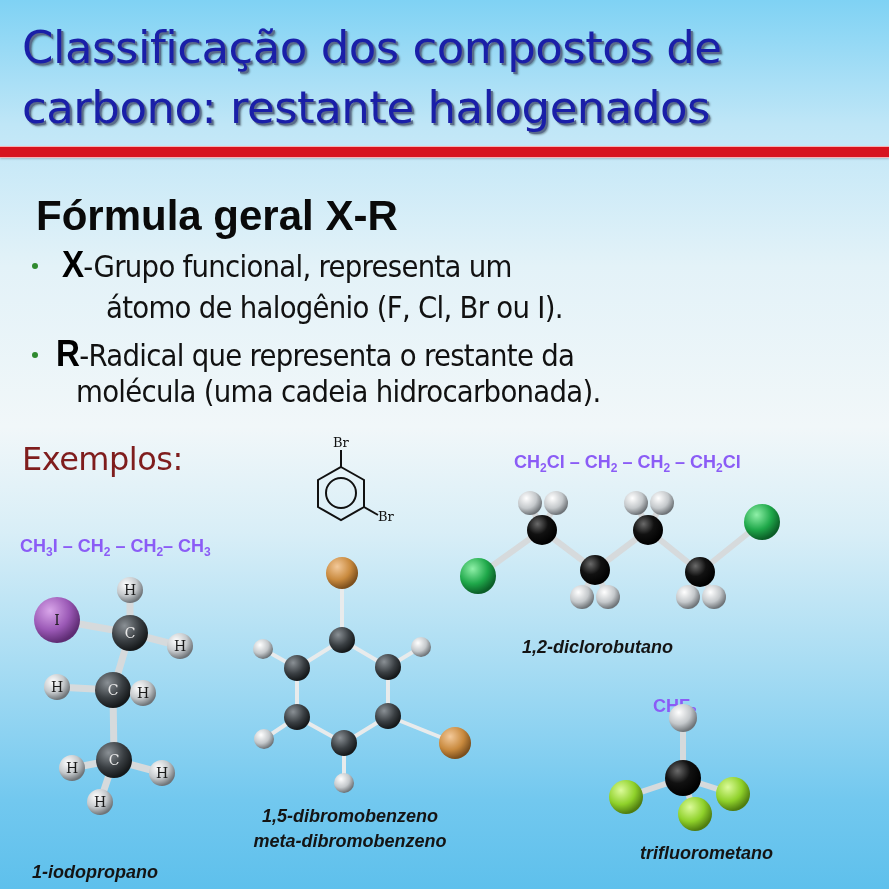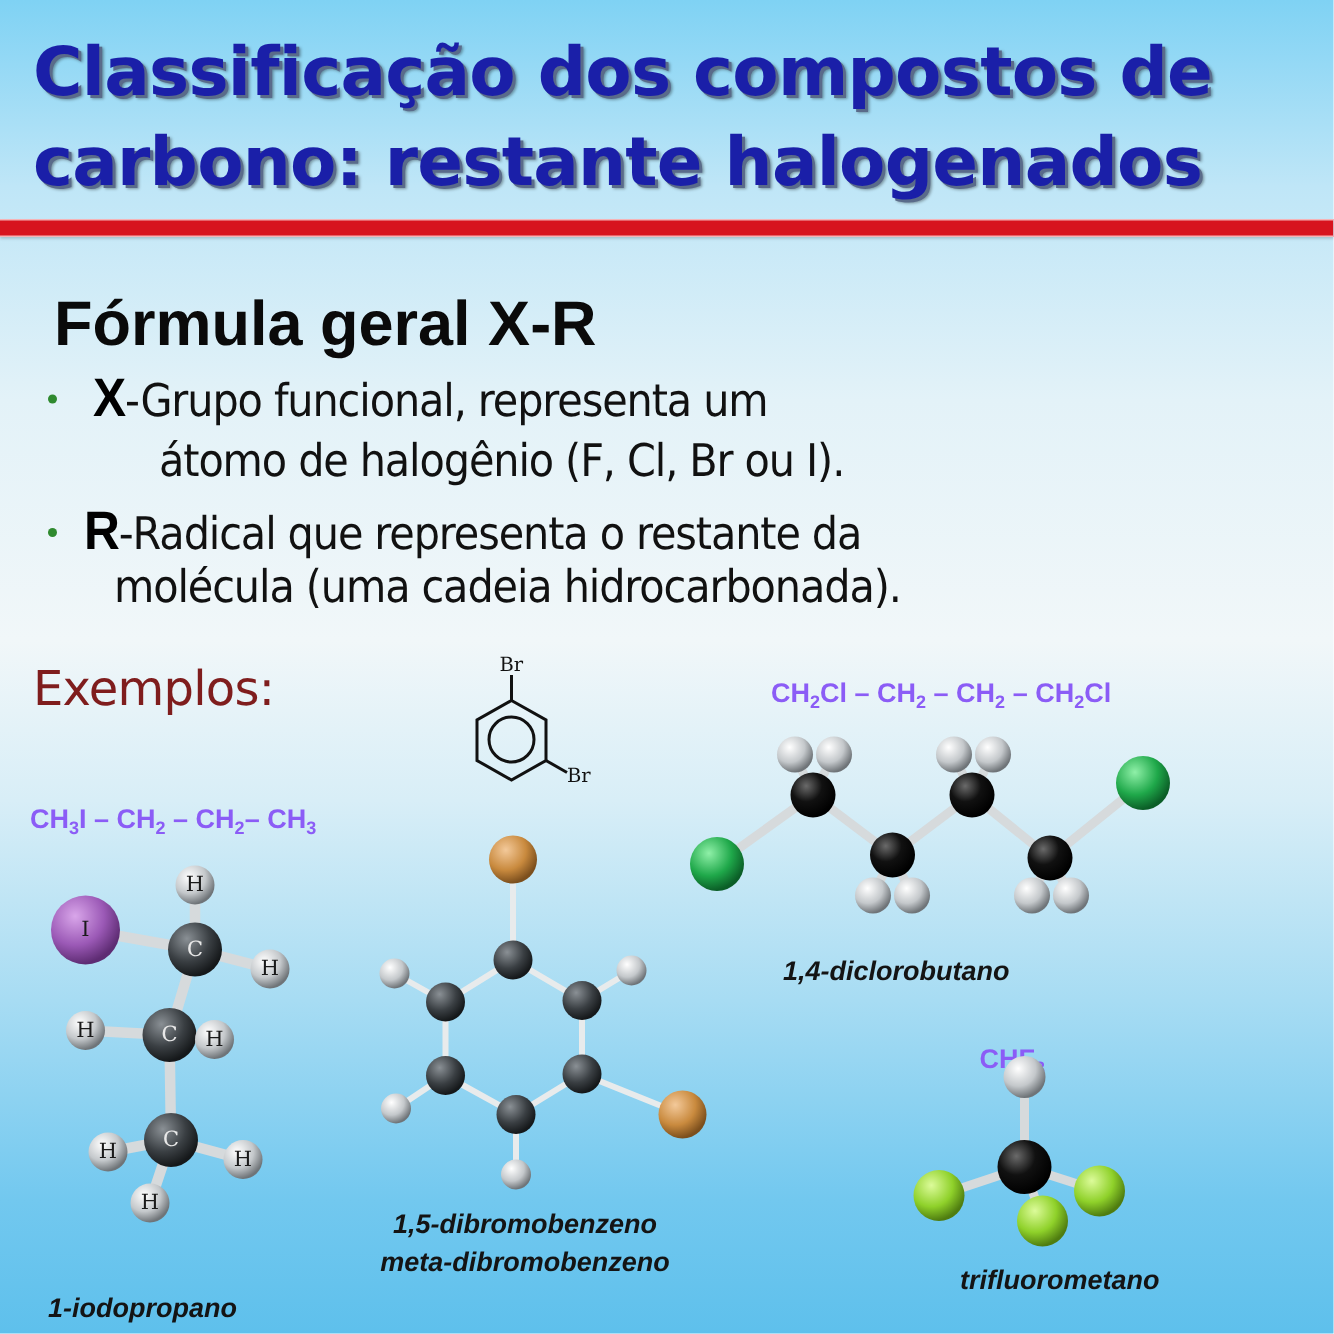--- a/index.html
+++ b/index.html
@@ -5,21 +5,21 @@
     html, body { margin: 0; padding: 0; }
     body {
       width: 889px; height: 889px; overflow: hidden; position: relative;
       background: linear-gradient(to bottom,
         #7fd2f4 0%, #bfe6f7 14%, #e3f2f8 30%, #f1f7f9 48%,
         #d8eef7 60%, #a7dcf3 75%, #72c8ef 90%, #5ec0ec 100%);
       font-family: "DejaVu Sans", sans-serif;
     }
     .title {
       position: absolute; left: 22px; top: 18px; width: 860px;
-      font-family: "DejaVu Sans", sans-serif; font-weight: bold;
+      font-family: "DejaVu Sans", sans-serif; font-weight: normal;
       font-size: 45px; line-height: 60px; color: #1a1fa8;
       letter-spacing: -0.5px;
       text-shadow: 2px 2px 0 #5a6b8a, 3px 3px 2px rgba(0,0,0,0.35);
     }
     .title div { white-space: nowrap; }
     .red-rule {
       position: absolute; left: 0; top: 146px; width: 889px; height: 10px;
       background: #d7141e; border-top: 1px solid #f6b3b6; border-bottom: 1px solid #f6b3b6;
       box-shadow: 0 1px 2px rgba(0,0,0,0.2);
     }
@@ -255,14 +255,14 @@
     <circle cx="683" cy="778" r="18" fill="url(#gCk)"></circle>
     <circle cx="626" cy="797" r="17" fill="url(#gF)"></circle>
     <circle cx="733" cy="794" r="17" fill="url(#gF)"></circle>
     <circle cx="695" cy="814" r="17" fill="url(#gF)"></circle>
   </g>
 </svg>
 
 <div class="caption" style="left:32px; top:862px;">1-iodopropano</div>
 <div class="caption" style="left:232px; top:806px; width:236px;">1,5-dibromobenzeno</div>
 <div class="caption" style="left:232px; top:831px; width:236px;">meta-dibromobenzeno</div>
-<div class="caption" style="left:522px; top:637px;">1,4-diclorobutano</div>
+<div class="caption" style="left:522px; top:637px;">1,2-diclorobutano</div>
 <div class="caption" style="left:640px; top:843px;">trifluorometano</div>
 
 </body></html>

